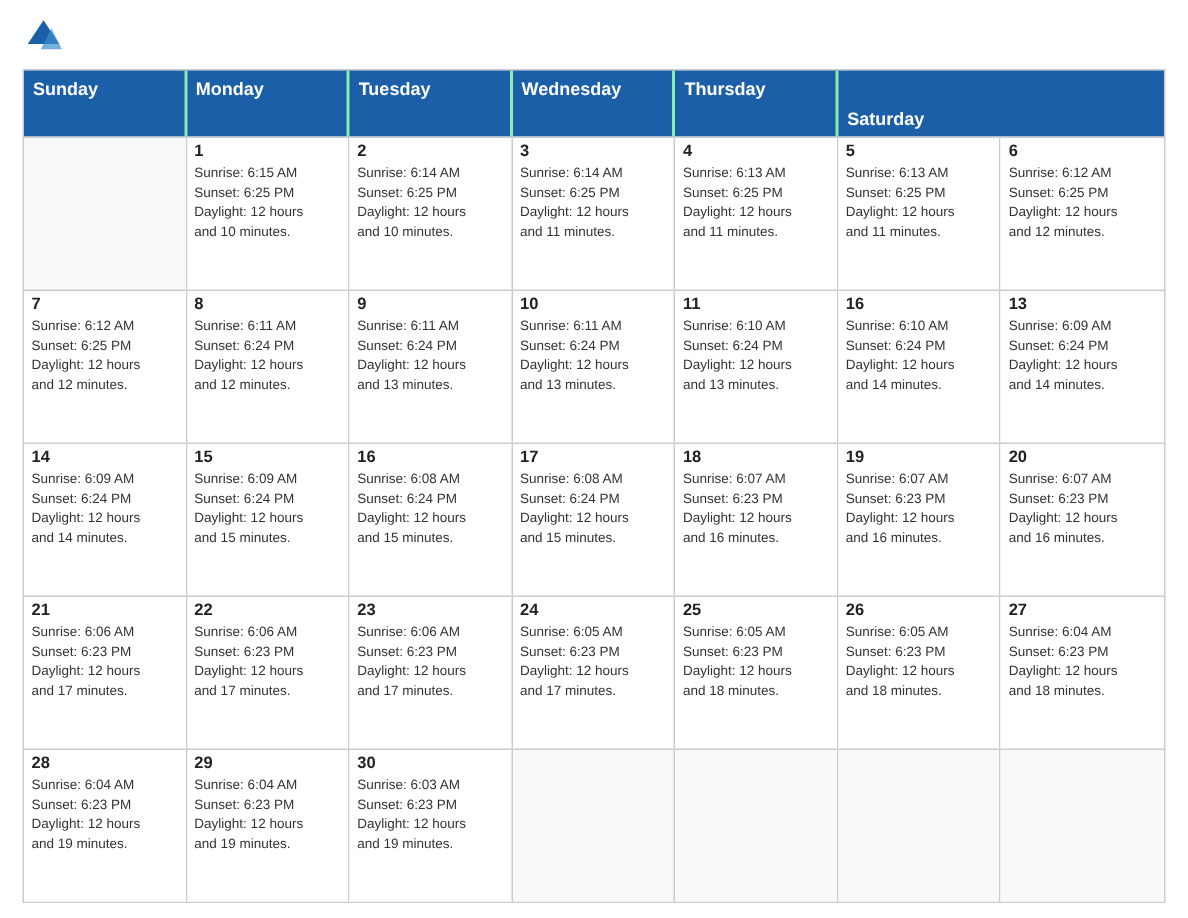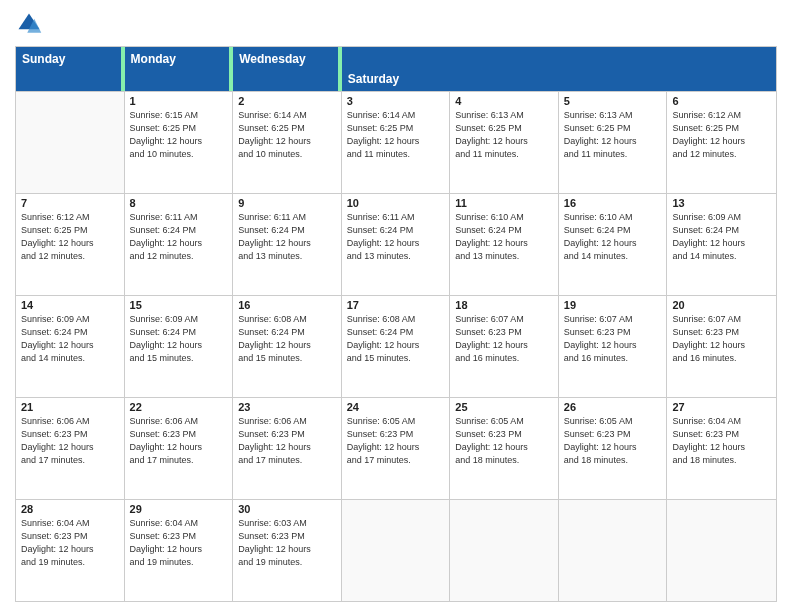--- a/index.html
+++ b/index.html
@@ -69,21 +69,21 @@
       display: grid;
       grid-template-columns: repeat(7, 1fr);
       background: #1a5fa8;
     }
     .cal-header-cell {
       color: #fff;
       font-size: 12px;
       font-weight: bold;
       padding: 5px 6px;
       text-align: left;
-      border-right: 4px solid #86efac;
+      border-right: 2px solid #86efac;
     }
     .cal-header-cell:last-child { border-right: none; margin-top: 20px; }
     .cal-body {
       flex: 1;
       display: flex;
       flex-direction: column;
     }
     .cal-row {
       display: grid;
       grid-template-columns: repeat(7, 1fr);
@@ -131,21 +131,23 @@
     <div class="title-block">
       <div class="month-title"></div>
       <div class="subtitle"></div>
     </div>
   </div>
 
   <div class="calendar">
     <div class="cal-header-row">
     <div class="cal-header-cell">Sunday</div>
         <div class="cal-header-cell">Monday</div>
+        <div class="cal-header-cell">Tuesday</div>
         <div class="cal-header-cell">Wednesday</div>
+        <div class="cal-header-cell">Thursday</div>
         <div class="cal-header-cell">Saturday</div>
       </div>
     <div class="cal-body">
     <div class="cal-row">
           <div class="cal-cell empty"></div>
           <div class="cal-cell">
             <div class="day-number">1</div>
             <div class="cell-info" style="white-space: pre-line;">Sunrise: 6:15 AM
 Sunset: 6:25 PM
 Daylight: 12 hours

